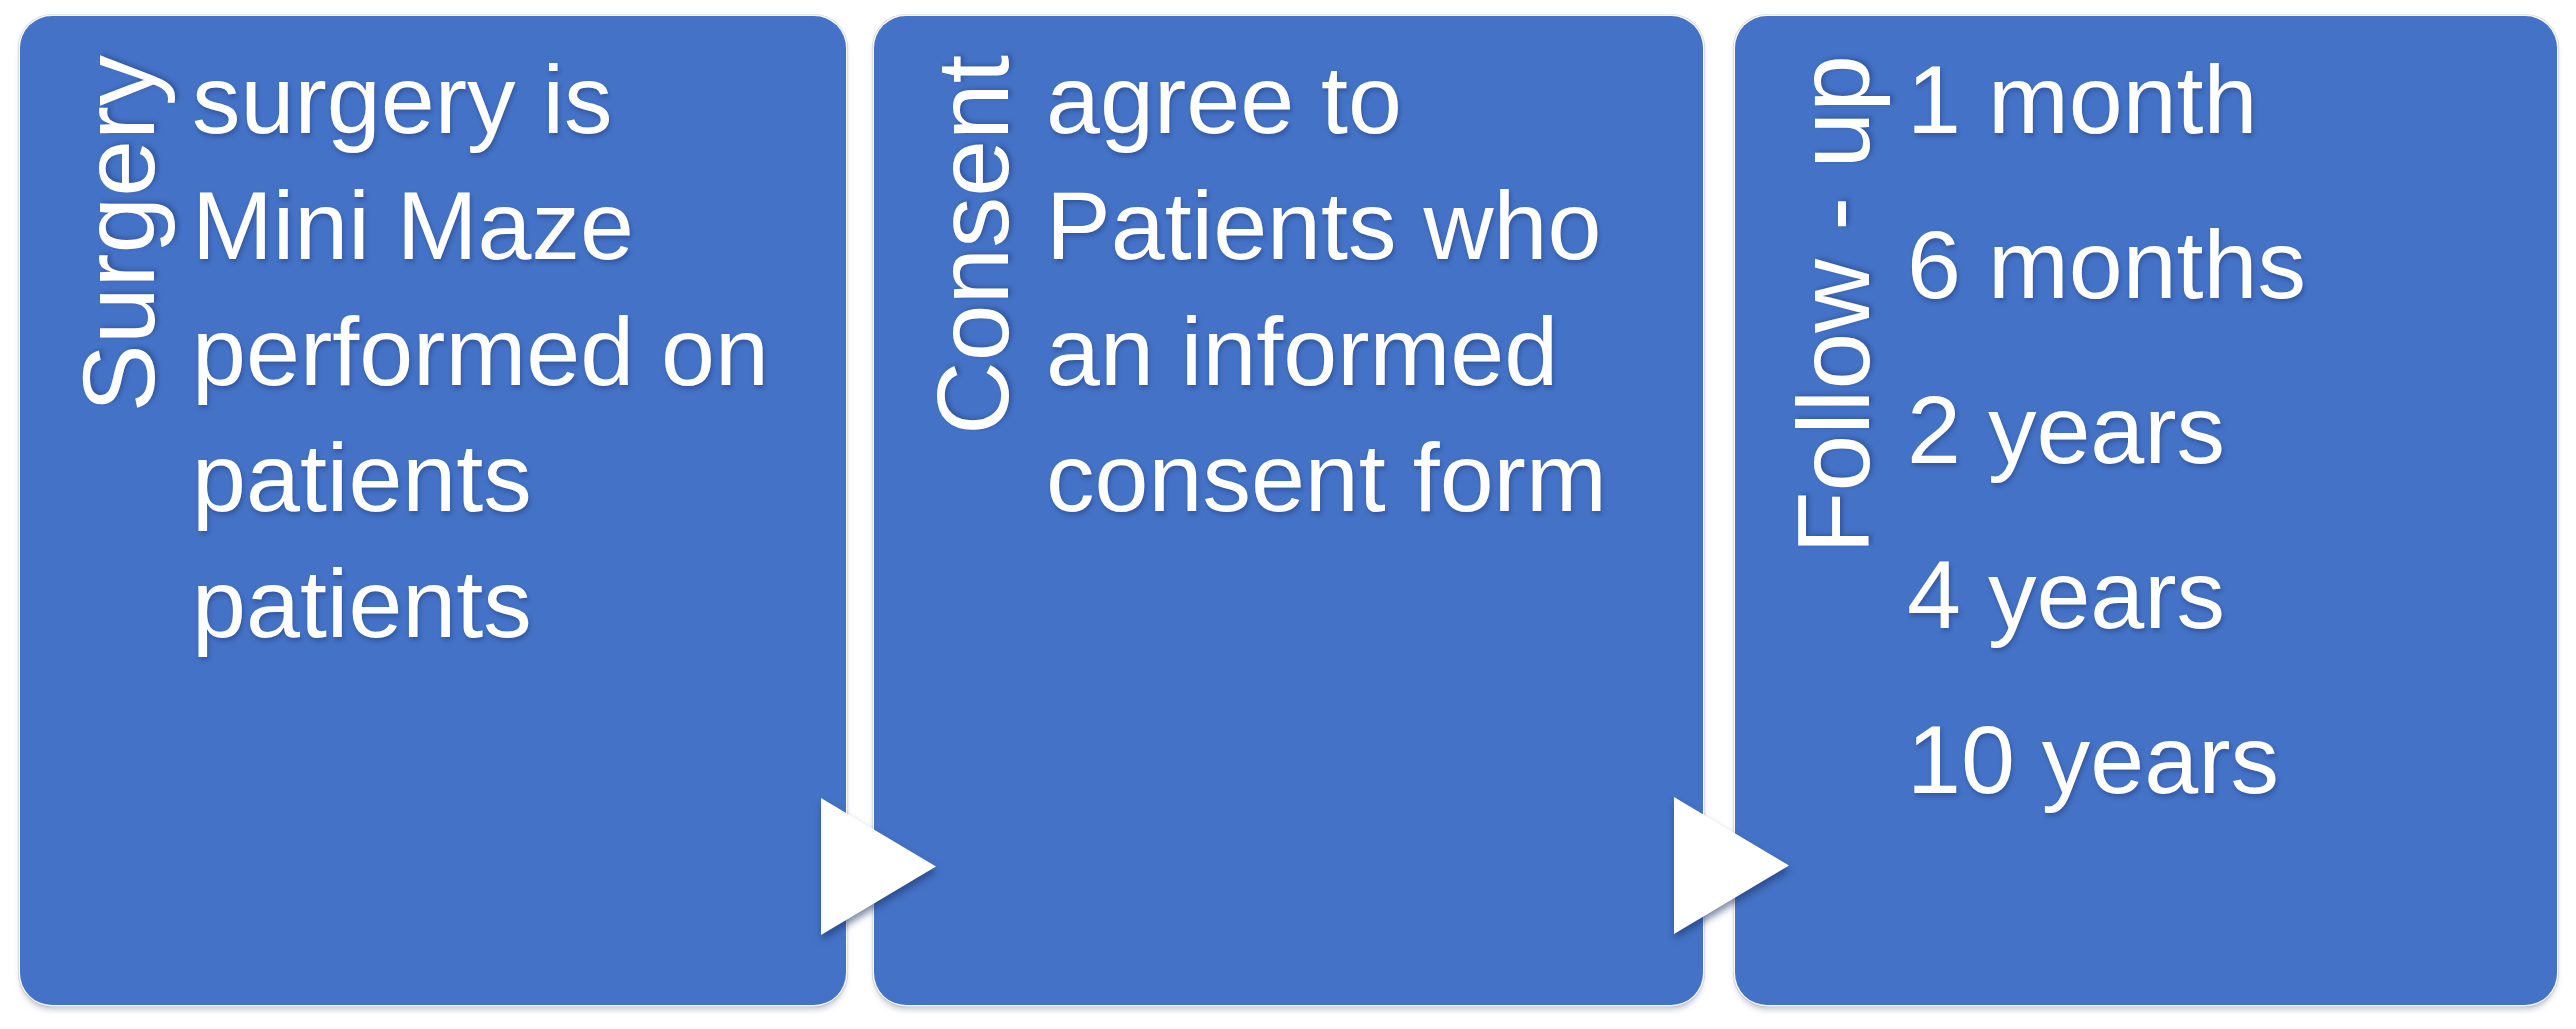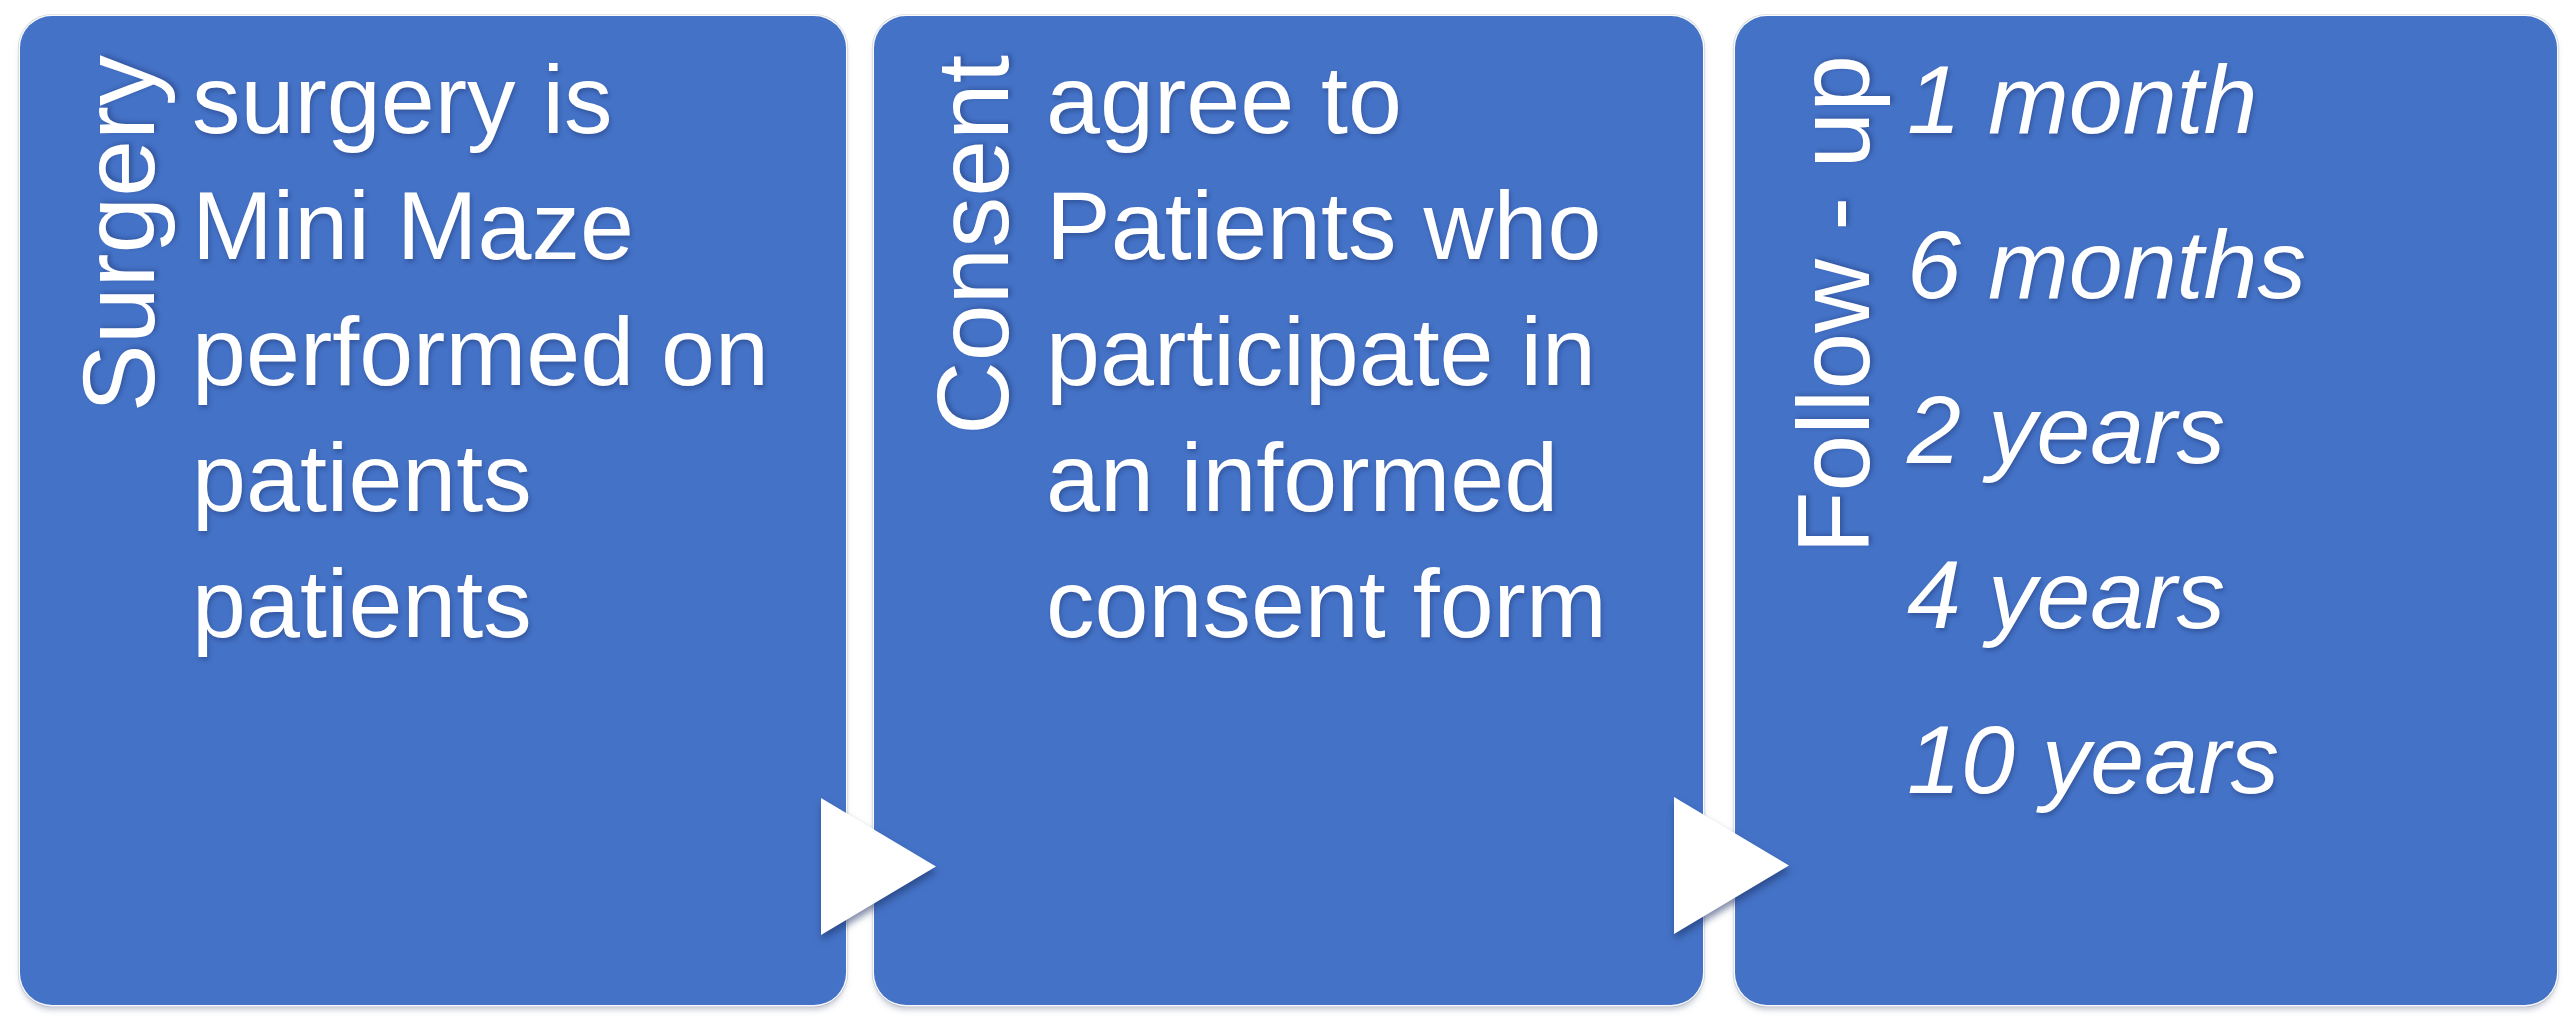--- a/index.html
+++ b/index.html
@@ -43,21 +43,21 @@
   }
   .body-text {
     position: absolute;
     top: 21px; left: 172px; right: 14px;
     color: var(--text, #ffffff);
     font-size: 97px;
     line-height: 126px;
     text-shadow: 1.4px 2.8px 4.2px rgba(25,45,100,0.38);
   }
   .body-text .line { white-space: nowrap; }
-  .box-followup .body-text .line { margin-bottom: 39px; font-style: italic; }
+  .box-followup .body-text .line { margin-bottom: 39px; }
 
   .arrow {
     position: absolute;
     width: 115px; height: 137px;
     background: var(--arrow, #ffffff);
     clip-path: polygon(0 0, 100% 50%, 0 100%);
   }
   .arrow-wrap {
     position: absolute;
     width: 115px; height: 137px;
@@ -80,21 +80,20 @@
       <div class="line">patients</div>
       <div class="line">patients</div>
     </div>
   </section>
 
   <section class="step-box box-consent">
     <h2 class="vlabel">Consent</h2>
     <div class="body-text">
       <div class="line">agree to</div>
       <div class="line">Patients who</div>
-      <div class="line">participate in</div>
       <div class="line">an informed</div>
       <div class="line">consent form</div>
     </div>
   </section>
 
   <section class="step-box box-followup">
     <h2 class="vlabel">Follow - up</h2>
     <div class="body-text">
       <div class="line">1 month</div>
       <div class="line">6 months</div>

